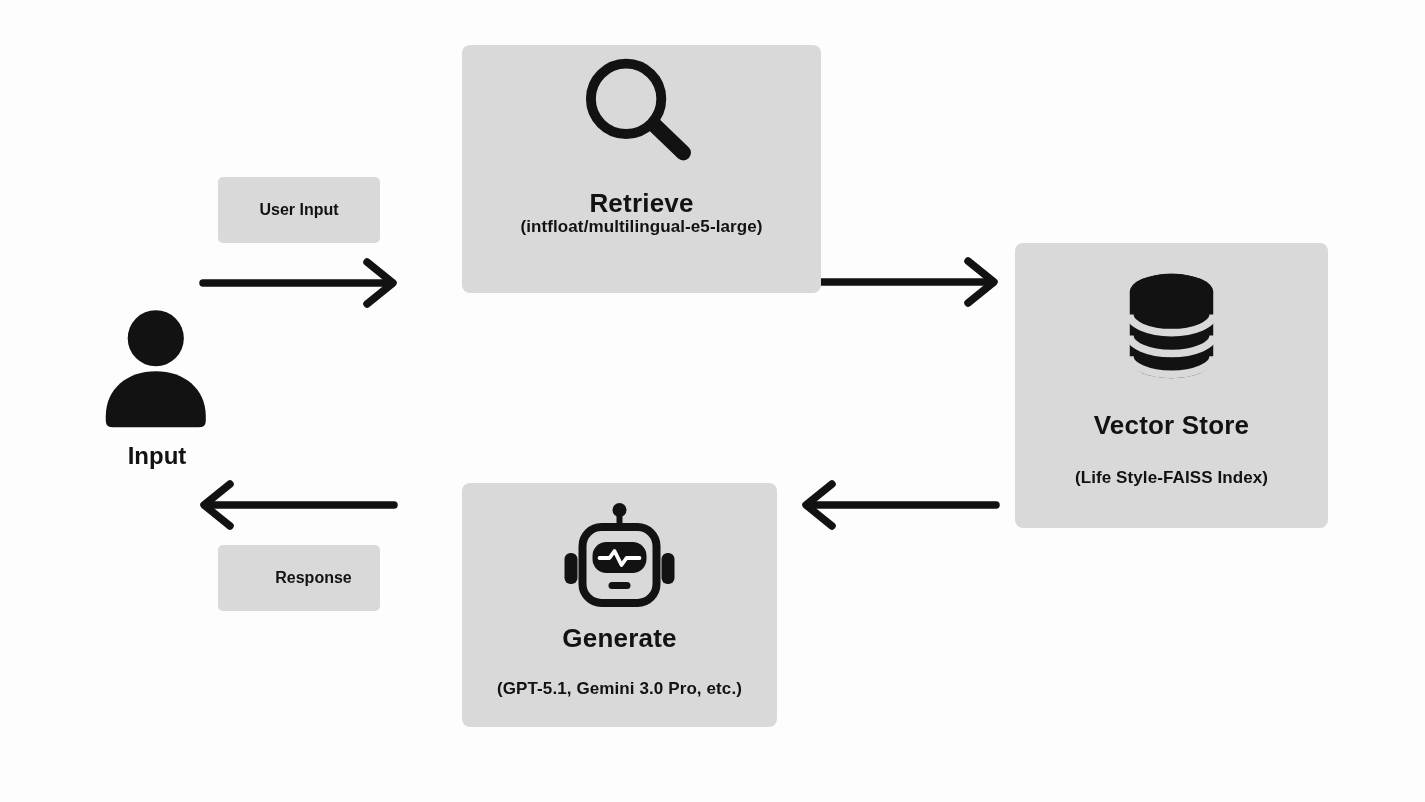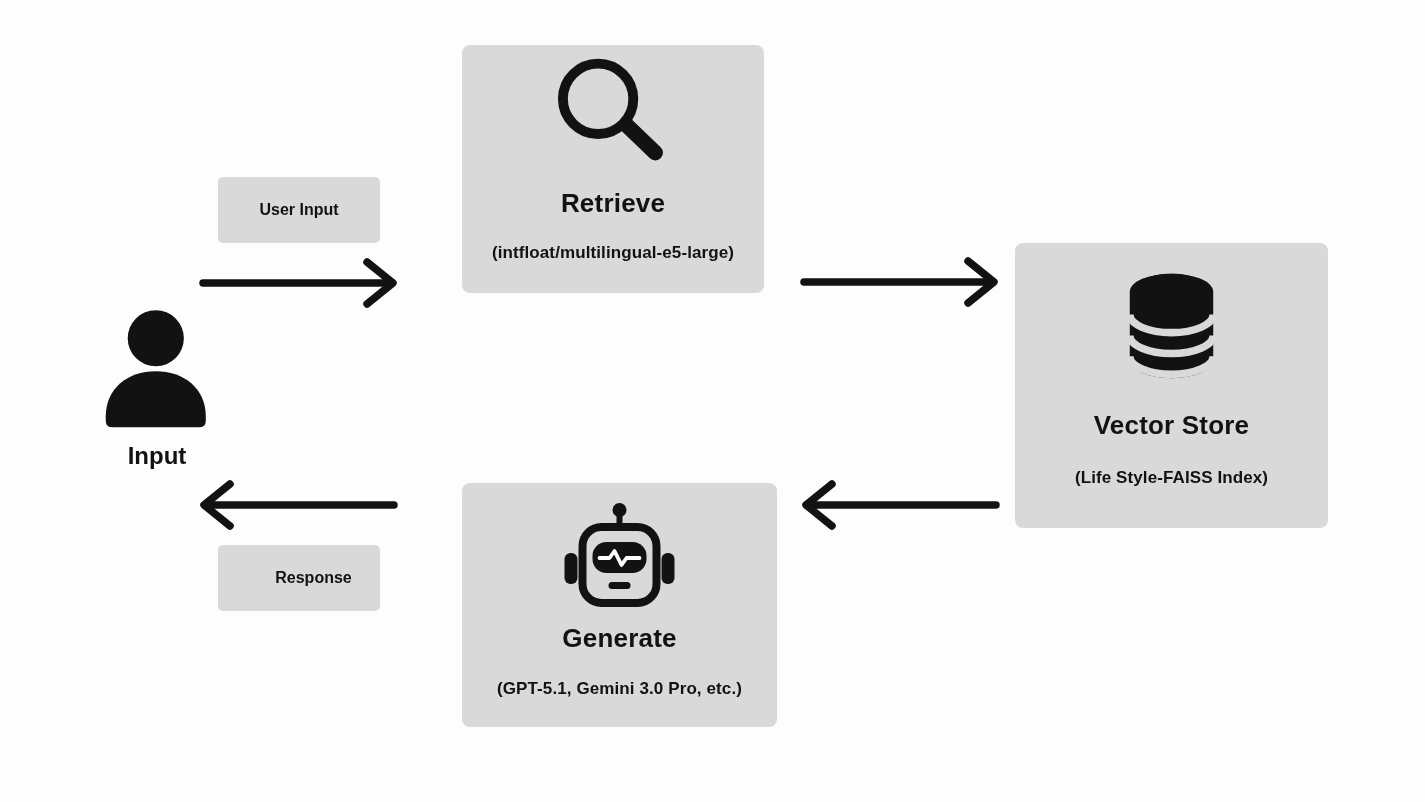--- a/index.html
+++ b/index.html
@@ -13,32 +13,32 @@
   body{font-family:"Liberation Sans","DejaVu Sans",sans-serif;}
   .canvas{
     position:relative;width:1425px;height:802px;background:var(--canvas-bg);
     overflow:hidden;color:var(--ink);
   }
   
   .node{
     position:absolute;background:var(--box-bg);border-radius:8px;
     display:flex;flex-direction:column;align-items:center;text-align:center;
   }
-  .node-retrieve{left:462px;top:45px;width:302px;height:248px;}
+  .node-retrieve{left:462px;top:45px;width:359px;height:248px;}
   .node-vector{left:1015px;top:243px;width:313px;height:285px;}
   .node-generate{left:462px;top:483px;width:315px;height:244px;}
   .node-title{
     font-size:26px;font-weight:bold;color:var(--ink);letter-spacing:.2px;line-height:1.1;
   }
   .node-subtitle{
     font-size:17px;font-weight:bold;color:var(--ink);letter-spacing:.1px;line-height:1.1;
   }
   .node-retrieve .node-icon{margin-top:12px;}
   .node-retrieve .node-title{margin-top:22px;}
-  .node-retrieve .node-subtitle{margin-top:26px;}
+  .node-retrieve .node-subtitle{}
   .node-vector .node-icon{margin-top:28px;}
   .node-vector .node-title{margin-top:30px;}
   .node-vector .node-subtitle{margin-top:29px;}
   .node-generate .node-icon{margin-top:18px;}
   .node-generate .node-title{margin-top:13px;}
   .node-generate .node-subtitle{margin-top:27px;}
   
   .chip{
     position:absolute;width:162px;height:66px;background:var(--box-bg);border-radius:5px;
     display:flex;align-items:center;justify-content:center;

